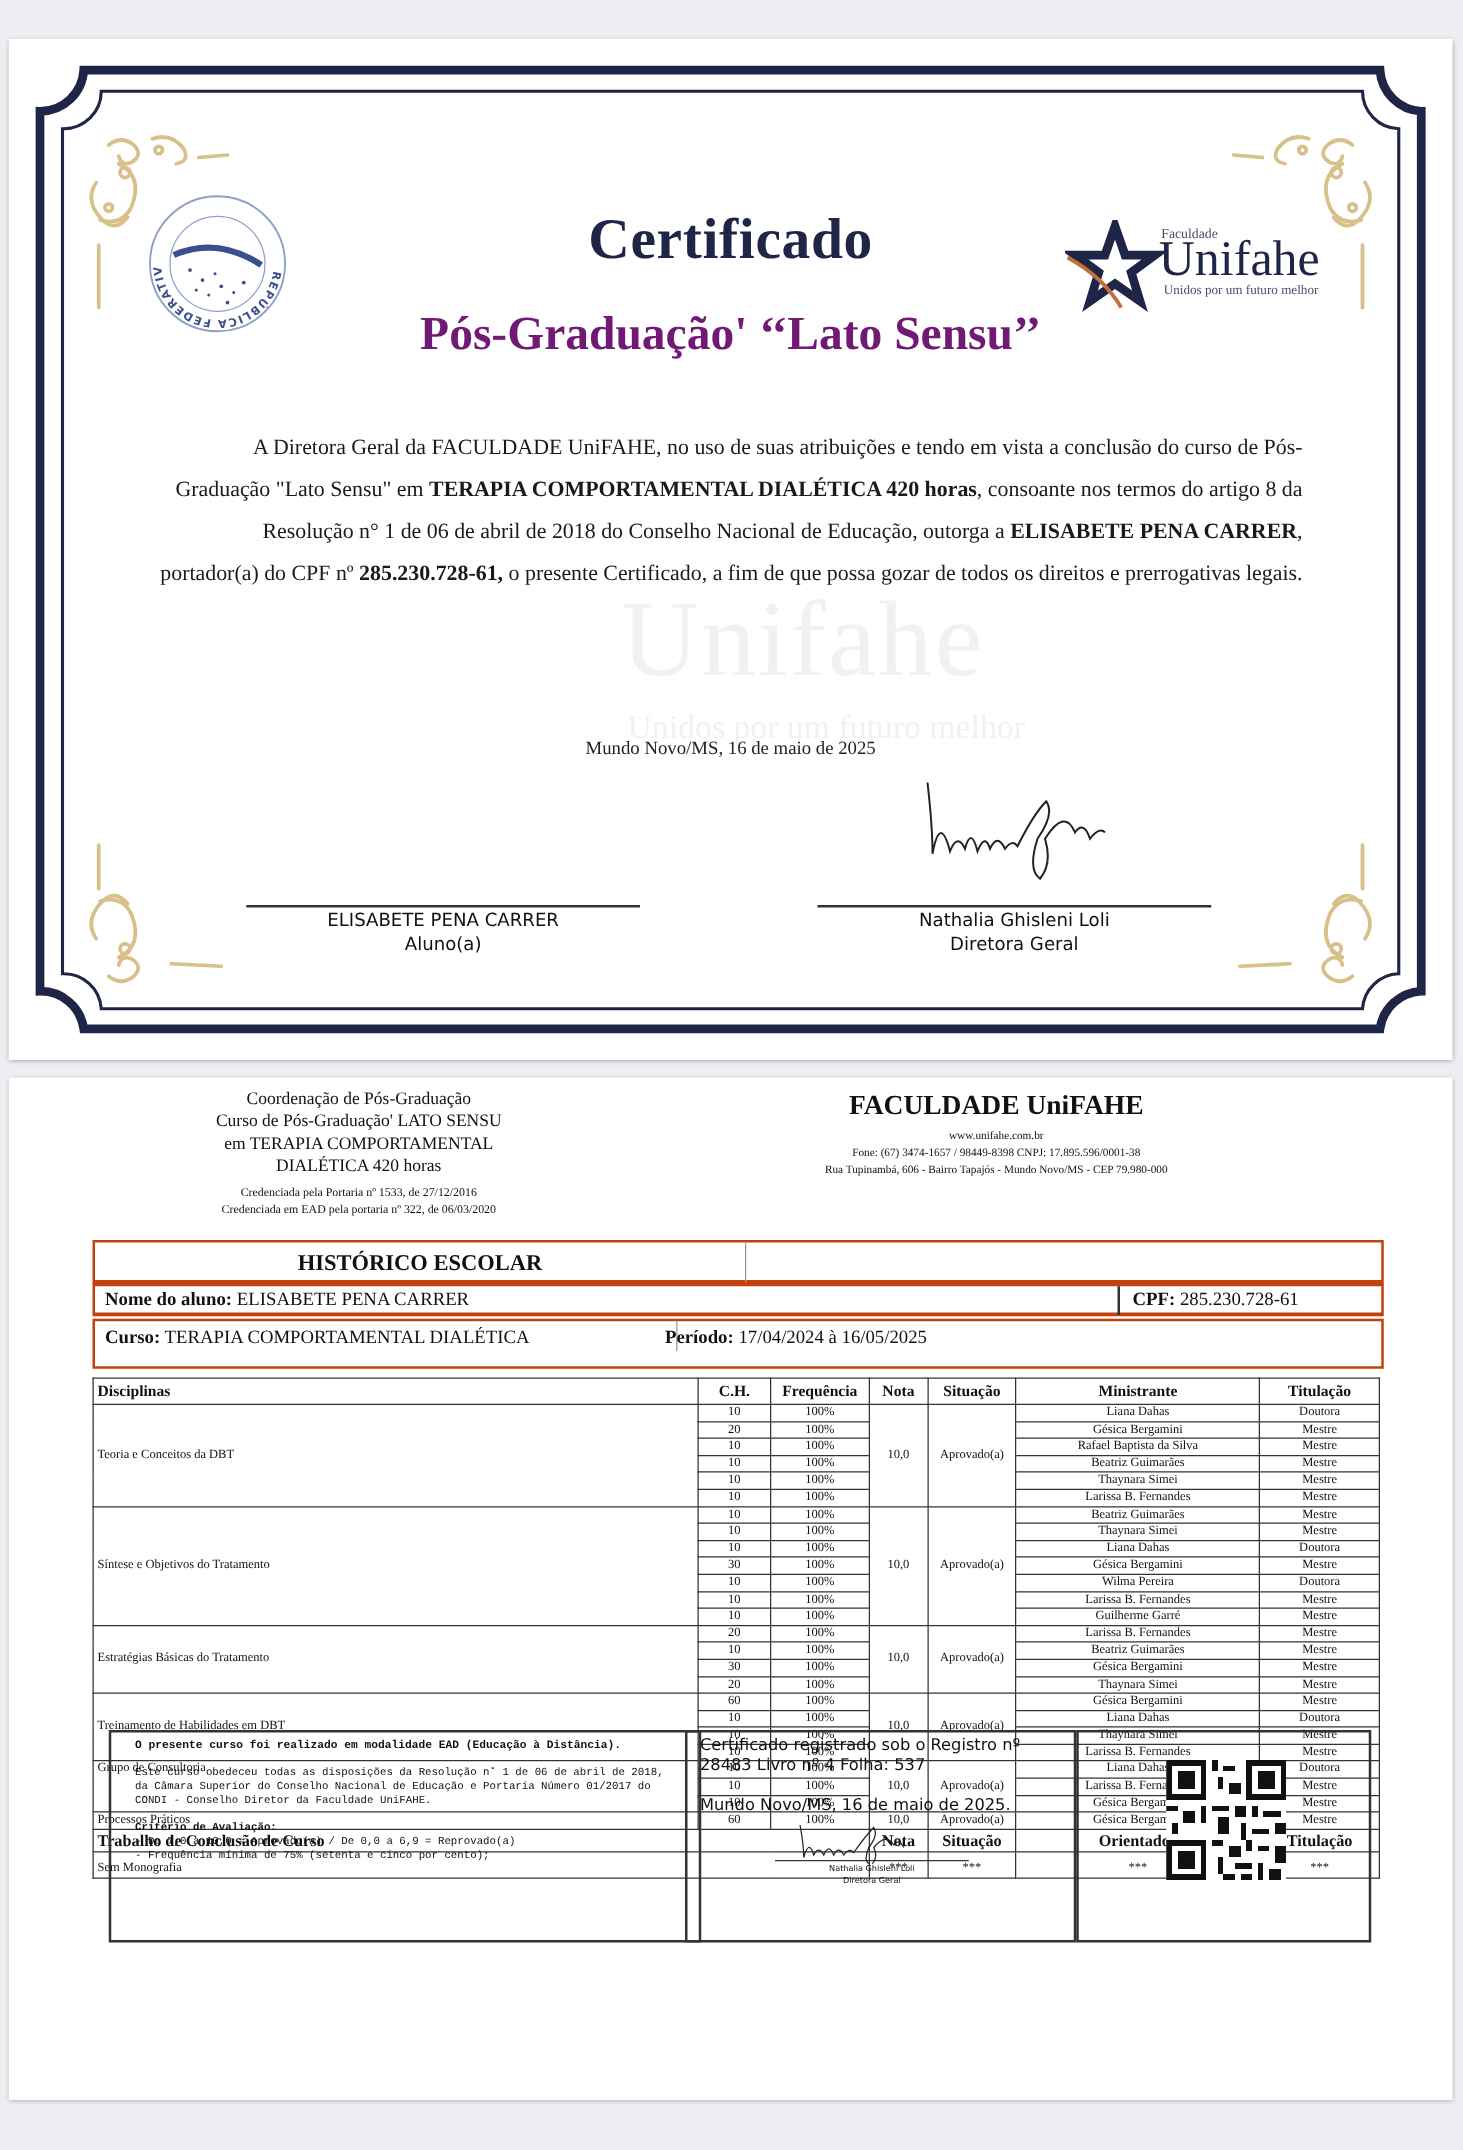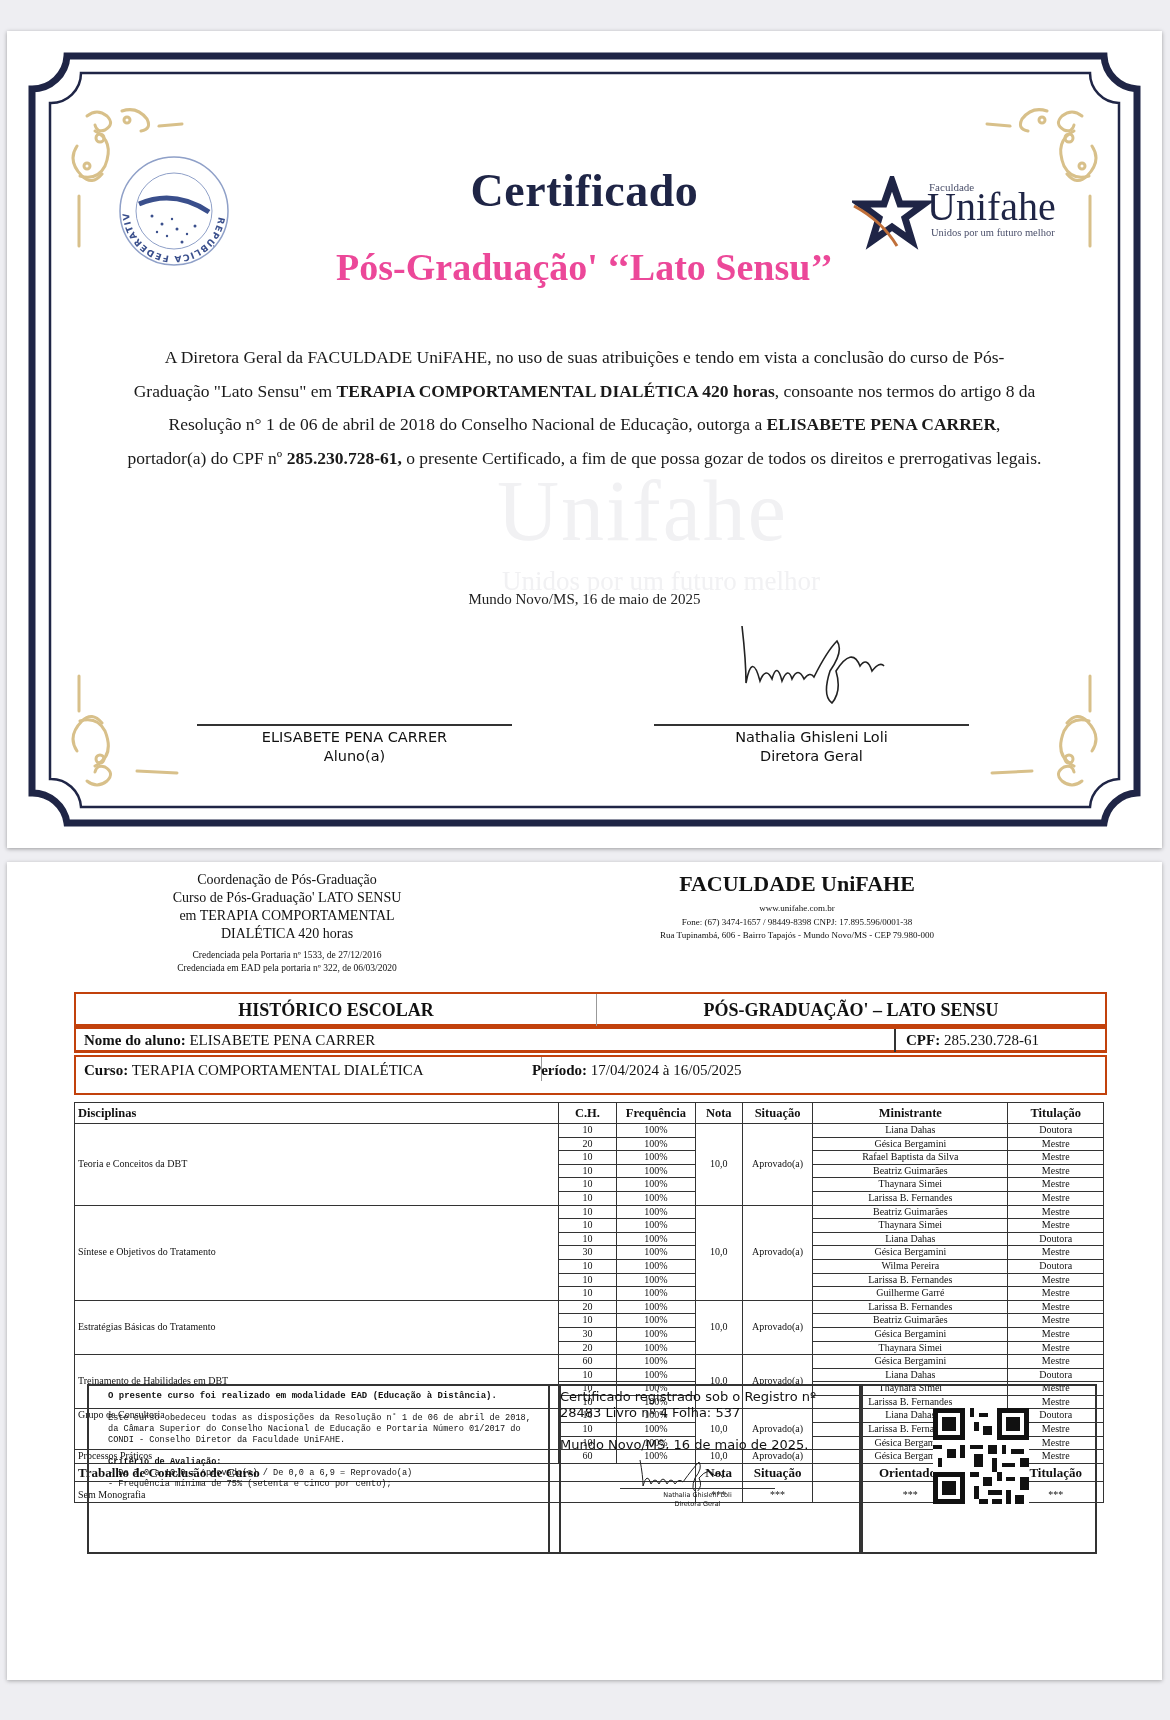--- a/index.html
+++ b/index.html
@@ -2,22 +2,22 @@
 <html><head>
 <meta charset="utf-8">
 <style>
   html,body{margin:0;padding:0;}
   body{width:1170px;height:1720px;background:#eeeef2;position:relative;overflow:hidden;font-family:"Liberation Serif",serif;color:#111;}
   .abs{position:absolute;}
   
   #cert{left:7px;top:31px;width:1155px;height:817px;background:#fff;box-shadow:0 1px 4px rgba(0,0,0,.35);}
   #cert svg.frame{position:absolute;left:0;top:0;}
   .cert-title{left:0;width:1155px;top:133px;text-align:center;font-family:Liberation Serif, serif;font-weight:bold;font-size:46px;color:#1f2546;letter-spacing:0.5px;}
-  .cert-subtitle{left:0;width:1155px;top:214px;text-align:center;font-weight:bold;font-size:38px;color:#ec4899;}
-  .cert-body{left:120px;width:915px;top:310px;text-align:center;font-size:17.5px;line-height:33.5px;color:#1a1a1a;}
+  .cert-subtitle{left:0;width:1155px;top:214px;text-align:center;font-weight:bold;font-size:38px;color:#701a75;}
+  .cert-body{left:120px;width:915px;top:310px;text-align:right;font-size:17.5px;line-height:33.5px;color:#1a1a1a;}
   .cert-body b{font-weight:bold;}
   .cert-date{left:0;width:1155px;top:560px;text-align:center;font-size:15px;color:#222;}
   .sigline{height:1.5px;background:#333;}
   .signame{font-family:"DejaVu Sans",sans-serif;font-size:14.5px;text-align:center;color:#111;line-height:19px;}
   .watermark{left:490px;top:430px;font-size:86px;color:#f1f1f3;font-family:"Liberation Serif",serif;letter-spacing:2px;}
   .watermark2{left:495px;top:535px;font-size:27px;color:#f1f1f3;}
   
   .seal{left:110px;top:123px;width:114px;height:114px;}
   
   .logo-faculdade{left:922px;top:150px;font-size:11px;color:#4a4f6a;}
@@ -179,21 +179,20 @@
   <div class="abs hdr-right-title">FACULDADE UniFAHE</div>
   <div class="abs hdr-right-info">
     <div>www.unifahe.com.br</div>
     <div>Fone: (67) 3474-1657 / 98449-8398 CNPJ: 17.895.596/0001-38</div>
     <div>Rua Tupinambá, 606 - Bairro Tapajós - Mundo Novo/MS - CEP 79.980-000</div>
   </div>
 
   <div class="abs box" style="left:67px;top:130px;width:1033px;height:36px;border-bottom-width:4px">
     <div class="abs" style="left:520px;top:0;width:1px;height:32px;background:#999"></div>
     <div class="cellt" style="left:0;top:6px;width:520px">HISTÓRICO ESCOLAR</div>
-    <div class="cellt" style="left:520px;top:6px;width:510px">PÓS-GRADUAÇÃO' – LATO SENSU</div>
   </div>
   <div class="abs box" style="left:67px;top:165px;width:1033px;height:26px;border-bottom-width:3px">
     <div class="abs" style="left:818px;top:0;width:1.5px;height:23px;background:#333"></div>
     <div class="infotxt" style="left:8px;top:3px"><b>Nome do aluno:</b> <span>ELISABETE PENA CARRER</span></div>
     <div class="infotxt" style="left:830px;top:3px"><b>CPF:</b> <span>285.230.728-61</span></div>
   </div>
   <div class="abs box" style="left:67px;top:193px;width:1033px;height:40px">
     <div class="abs" style="left:465px;top:0;width:1px;height:24px;background:#999"></div>
     <div class="infotxt" style="left:8px;top:5px"><b>Curso:</b> <span>TERAPIA COMPORTAMENTAL DIALÉTICA</span></div>
     <div class="infotxt" style="left:456px;top:5px"><b>Período:</b> <span>17/04/2024 à 16/05/2025</span></div>

